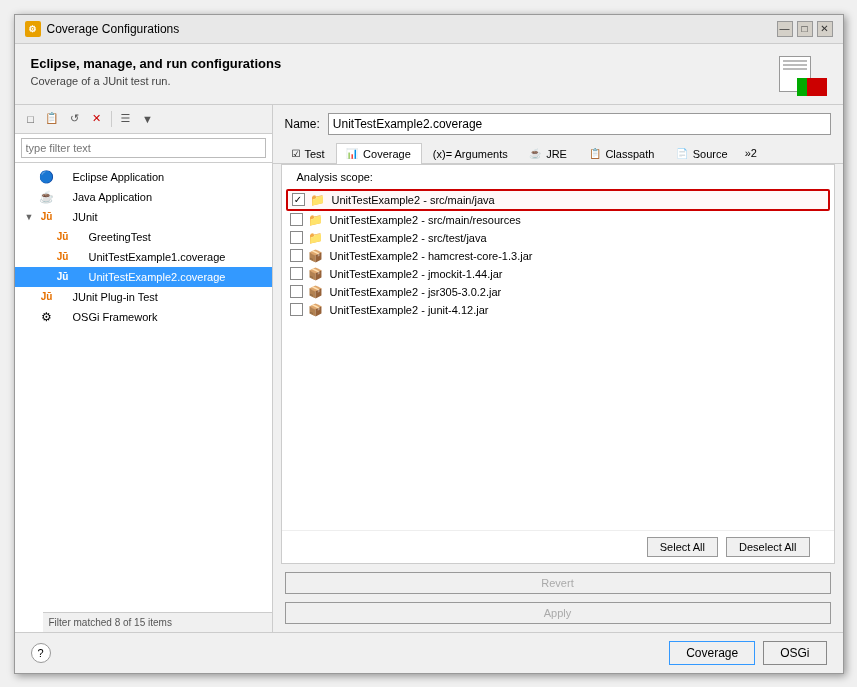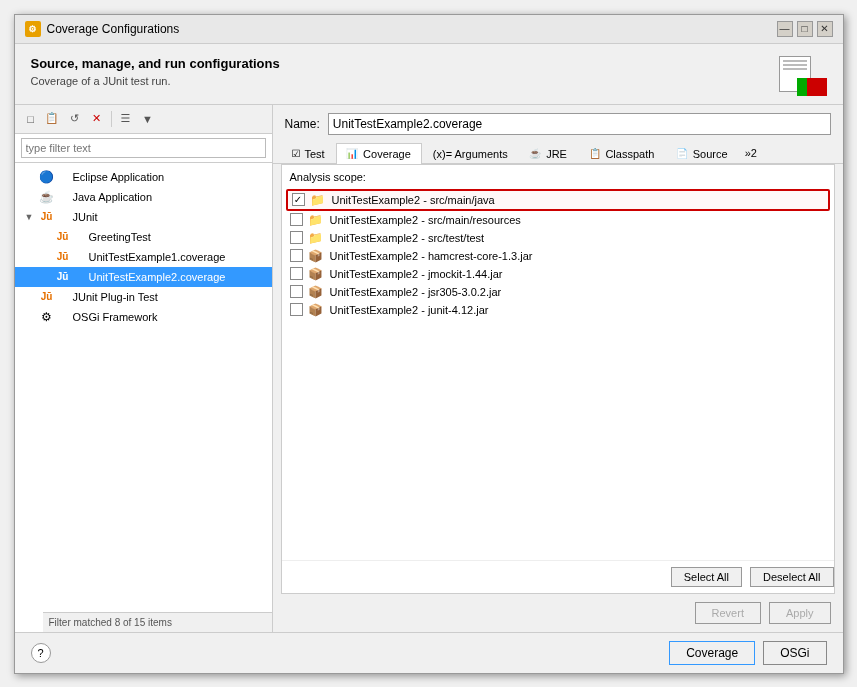--- a/index.html
+++ b/index.html
@@ -260,21 +260,21 @@
       flex: 1;
       background: #fff;
       margin: 0 8px;
       border: 1px solid #ccc;
       display: flex;
       flex-direction: column;
       overflow: hidden;
     }
     .analysis-scope-label {
       font-size: 11px;
-      padding: 6px 8px 2px;
+      padding: 6px 15px 2px;
       color: #000;
     }
     .scope-list {
       flex: 1;
       overflow-y: auto;
       padding: 4px;
     }
     .scope-item {
       display: flex;
       align-items: center;
@@ -301,35 +301,36 @@
       content: '✓';
       font-size: 10px;
       color: #000;
     }
     .scope-icon { font-size: 12px; }
     .scope-text { font-size: 11px; }
     .scope-buttons {
       display: flex;
       justify-content: flex-end;
       gap: 8px;
-      padding: 6px 0;
+      padding: 6px 24px;
       border-top: 1px solid #eee;
     }
     .scope-btn {
       padding: 3px 12px;
       font-size: 11px;
       border: 1px solid #999;
       background: #f0f0f0;
       cursor: pointer;
     }
     .bottom-buttons {
       display: flex;
       justify-content: flex-end;
       gap: 8px;
       padding: 8px 12px;
+      flex-direction: column;
     }
     .action-btn {
       padding: 4px 16px;
       font-size: 11px;
       border: 1px solid #999;
       background: #f0f0f0;
       cursor: pointer;
     }
     .action-btn:disabled { color: #aaa; cursor: default; }
     .dialog-footer {
@@ -380,21 +381,21 @@
     </div>
     <div class="title-controls">
       <div class="title-btn">—</div>
       <div class="title-btn">□</div>
       <div class="title-btn">✕</div>
     </div>
   </div>
 
   <div class="header-section">
     <div class="header-text">
-      <h2>Source, manage, and run configurations</h2>
+      <h2>Eclipse, manage, and run configurations</h2>
       <p>Coverage of a JUnit test run.</p>
     </div>
     <div class="header-icon">
       <div class="doc-icon">
         <div class="doc-line"></div>
         <div class="doc-line"></div>
         <div class="doc-line"></div>
       </div>
       <div class="green-rect"></div>
       <div class="red-square"></div>
@@ -525,21 +526,21 @@
 
           <div class="scope-item">
             <div class="scope-checkbox"></div>
             <span class="scope-icon">📁</span>
             <span class="scope-text">UnitTestExample2 - src/main/resources</span>
           </div>
 
           <div class="scope-item">
             <div class="scope-checkbox"></div>
             <span class="scope-icon">📁</span>
-            <span class="scope-text">UnitTestExample2 - src/test/test</span>
+            <span class="scope-text">UnitTestExample2 - src/test/java</span>
           </div>
 
           <div class="scope-item">
             <div class="scope-checkbox"></div>
             <span class="scope-icon">📦</span>
             <span class="scope-text">UnitTestExample2 - hamcrest-core-1.3.jar</span>
           </div>
 
           <div class="scope-item">
             <div class="scope-checkbox"></div>

